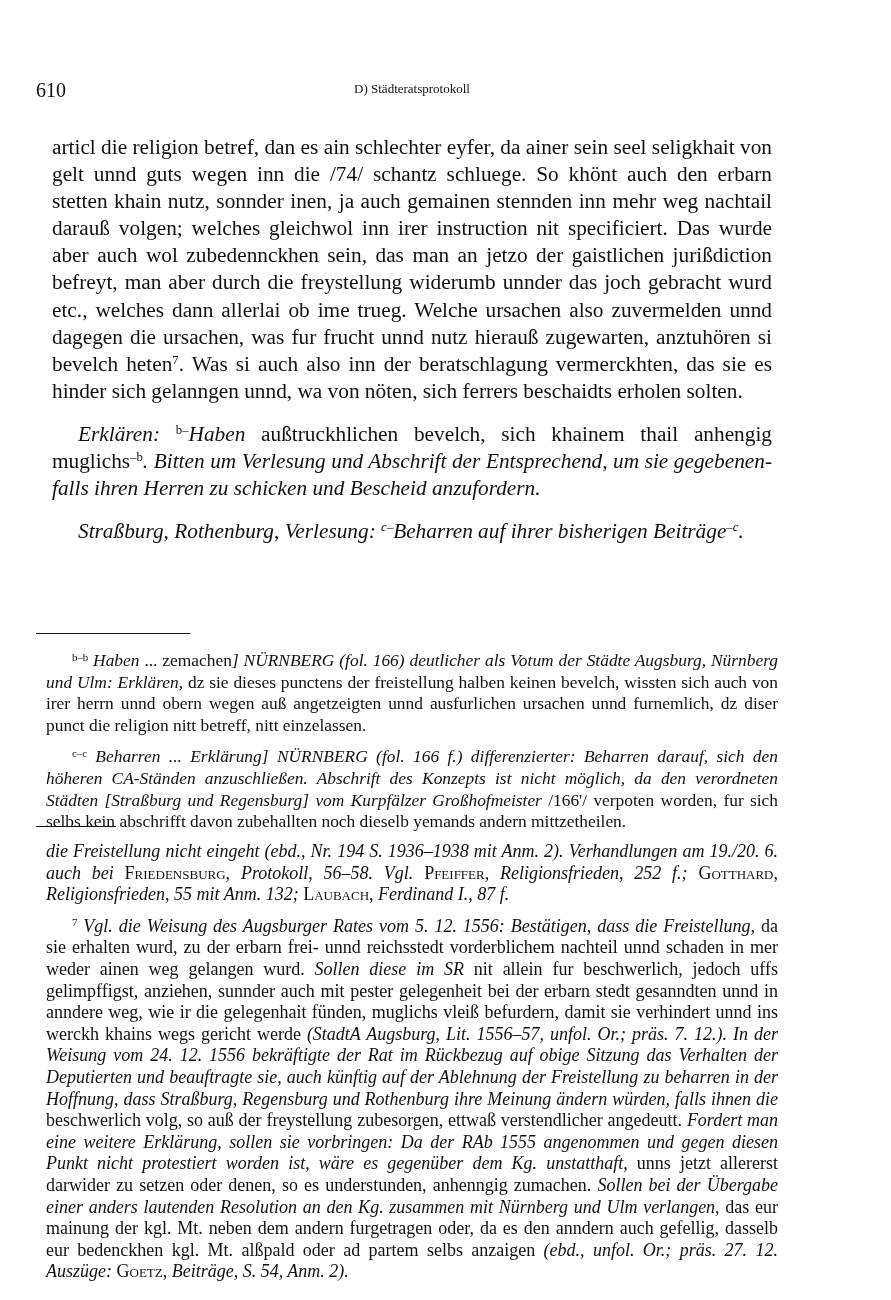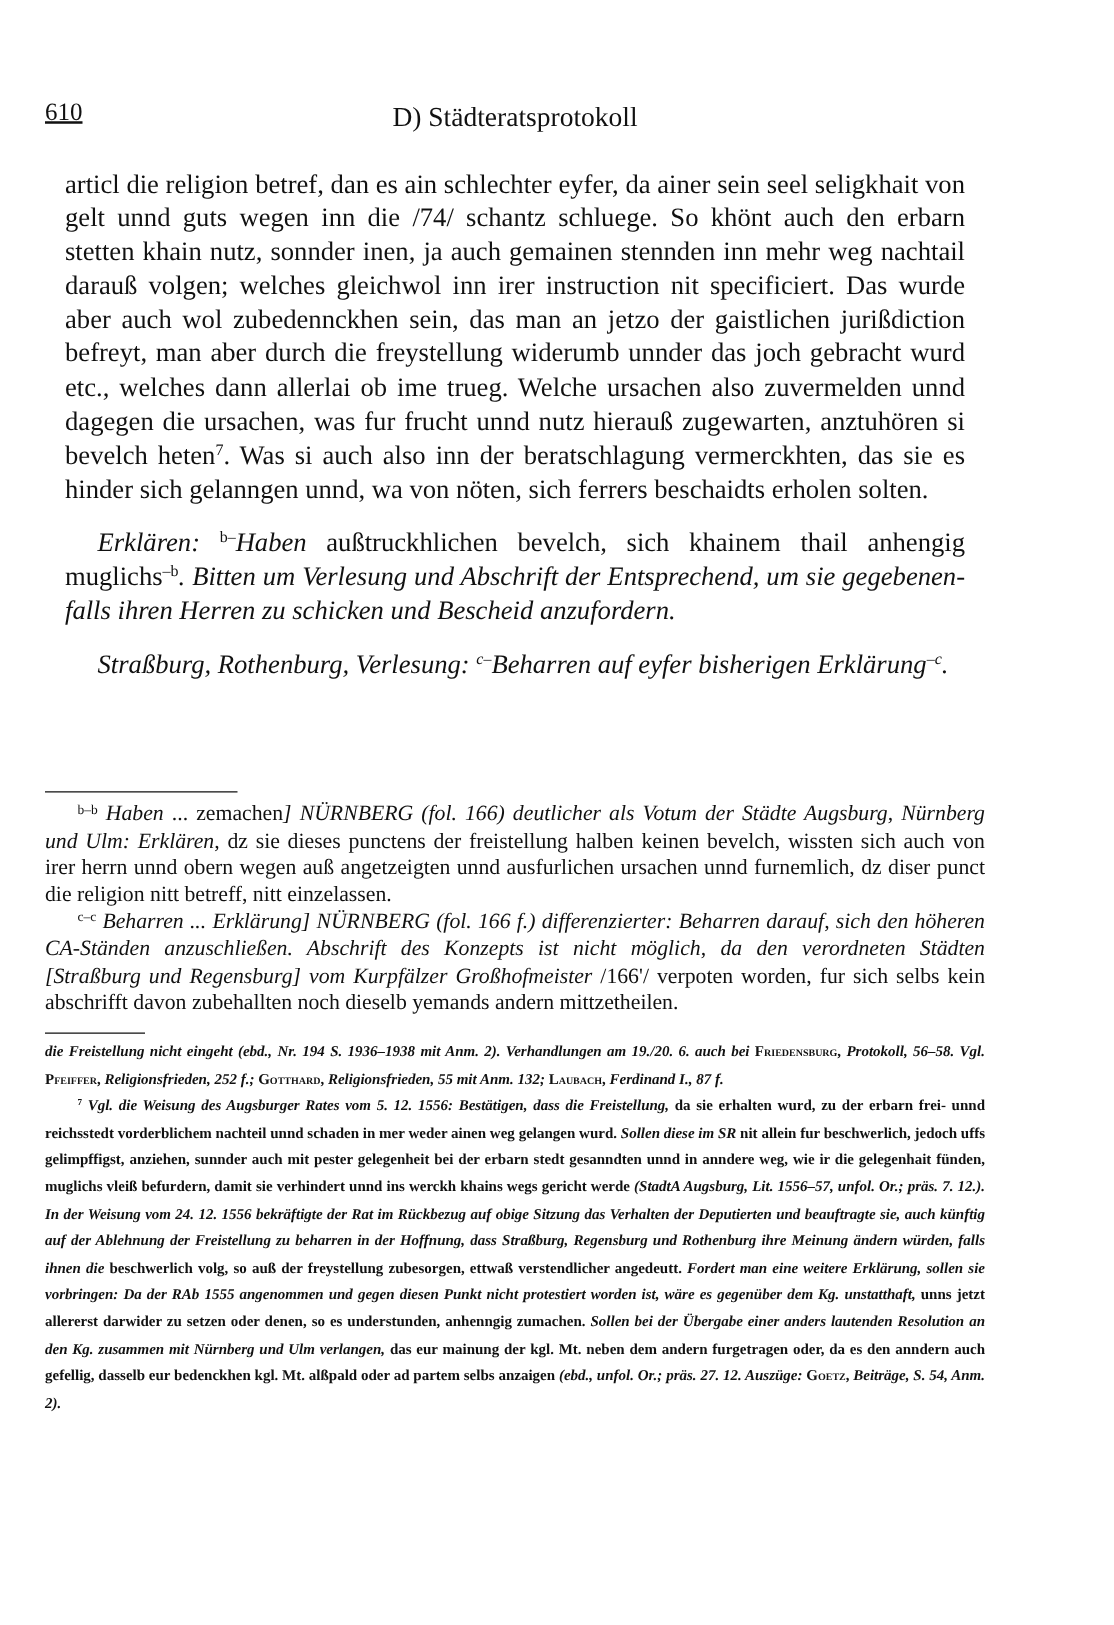--- a/index.html
+++ b/index.html
@@ -1,51 +1,51 @@
 <!DOCTYPE html>
 <html><head>
 <meta charset="utf-8">
 <style>
   html, body { margin: 0; padding: 0; background: #ffffff; }
   body { width: 891px; height: 1300px; position: relative; overflow: hidden;
          font-family: "Liberation Serif", "DejaVu Serif", serif; color: #111; }
   .page { position: absolute; left: 36px; top: 0; width: 752px; }
   .header { position: absolute; top: 79px; left: 0; width: 752px; height: 24px; }
-  .page-num { position: absolute; left: 0; top: 0; font-size: 20px; text-decoration: underline; }
-  .running-title { position: absolute; left: 0; width: 752px; text-align: center; top: 2px; font-size: 22px; }
+  .page-num { position: absolute; left: 0; top: 0; font-size: 20px; }
+  .running-title { position: absolute; left: 0; width: 752px; text-align: center; top: 2px; font-size: 13px; }
   .main { position: absolute; top: 118px; left: 0; width: 752px; font-size: 21.3px; line-height: 27.1px; text-align: justify; }
   .main p { margin: 16px; }
   .indent { text-indent: 26px; }
   .it { font-style: italic; }
   sup { font-size: 0.6em; line-height: 0; vertical-align: 0.55em; }
   .sc { font-variant: small-caps; }
   .rule1 { position: absolute; top: 633px; left: 0; width: 154px; border-top: 1px solid #111; }
   .rule2 { position: absolute; top: 826px; left: 0; width: 80px; border-top: 1px solid #111; }
   .fn1 { position: absolute; top: 640px; left: 0; width: 752px; font-size: 17.4px; line-height: 21.6px; text-align: justify; }
-  .fn2 { position: absolute; top: 831px; left: 0; width: 752px; font-size: 12px; line-height: 21.6px; text-align: justify; font-weight: bold; }
-  .fn1 p, .fn2 p { margin: 0; }
+  .fn2 { position: absolute; top: 831px; left: 0; width: 752px; font-size: 18px; line-height: 21.6px; text-align: justify; }
+  .fn1 p, .fn2 p { margin: 10px; }
   .fnmark { font-size: 0.62em; vertical-align: 0.45em; line-height: 0; }
 </style>
 </head>
 <body>
 
 <div class="page">
 
   <div class="header">
     <span class="page-num">610</span>
     <span class="running-title">D) Städteratsprotokoll</span>
   </div>
 
   <div class="main">
     <p><span>articl die religion betref, dan es ain schlechter eyfer, da ainer sein seel selig­khait von gelt unnd guts wegen inn die /74/ schantz schluege. So khönt auch den erbarn stetten khain nutz, sonnder inen, ja auch gemainen stennden inn mehr weg nachtail darauß volgen; welches gleichwol inn irer instruction nit specificiert. Das wurde aber auch wol zubedennckhen sein, das man an jetzo der gaistlichen jurißdiction befreyt, man aber durch die freystellung widerumb unnder das joch gebracht wurd etc., welches dann allerlai ob ime trueg. Welche ursachen also zuvermelden unnd dagegen die ursachen, was fur frucht unnd nutz hierauß zugewarten, anztuhören si bevelch heten</span><sup>7</sup><span>. Was si auch also inn der beratschlagung vermerckhten, das sie es hinder sich gelanngen unnd, wa von nöten, sich ferrers beschaidts erholen solten.</span></p>
 
     <p class="indent"><span class="it">Erklären:</span> <sup>b–</sup><span class="it">Haben</span><span> außtruckhlichen bevelch, sich khainem thail anhengig muglichs</span><sup>–b</sup><span class="it">. Bitten um Verlesung und Abschrift der Entsprechend, um sie gegebenen­falls ihren Herren zu schicken und Bescheid anzufordern.</span></p>
 
 
-    <p class="indent it"><span>Straßburg, Rothenburg, Verlesung: </span><sup>c–</sup><span>Beharren auf eyfer bisherigen Erklärung</span><sup>–c</sup><span>.</span></p>
+    <p class="indent it"><span>Straßburg, Rothenburg, Verlesung: </span><sup>c–</sup><span>Beharren auf ihrer bisherigen Beiträge</span><sup>–c</sup><span>.</span></p>
   </div>
 
   <div class="rule1"></div>
 
   <div class="fn1">
     <p class="indent"><span class="fnmark">b–b</span> <span class="it">Haben</span><span> ... zemachen</span><span class="it">]</span><span class="it"> NÜRNBERG (fol. 166) deutlicher als Votum der Städte Augsburg, Nürnberg und Ulm: Erklären,</span><span> dz sie dieses punctens der freistellung halben keinen bevelch, wissten sich auch von irer herrn unnd obern wegen auß angetzeigten unnd ausfurlichen ursachen unnd furnemlich, dz diser punct die religion nitt betreff, nitt einzelassen.</span></p>
     <p class="indent"><span class="fnmark">c–c</span> <span class="it">Beharren ... Erklärung] NÜRNBERG (fol. 166 f.) differenzierter: Beharren darauf, sich den höheren CA-Ständen anzuschließen. Abschrift des Konzepts ist nicht möglich, da den verordneten Städten [Straßburg und Regensburg] vom Kurpfälzer Großhofmeister</span><span> /166'/ </span><span>verpoten worden, fur sich selbs kein abschrifft davon zubehallten noch dieselb yemands andern mittzetheilen.</span></p>
   </div>
 
   <div class="rule2"></div>

